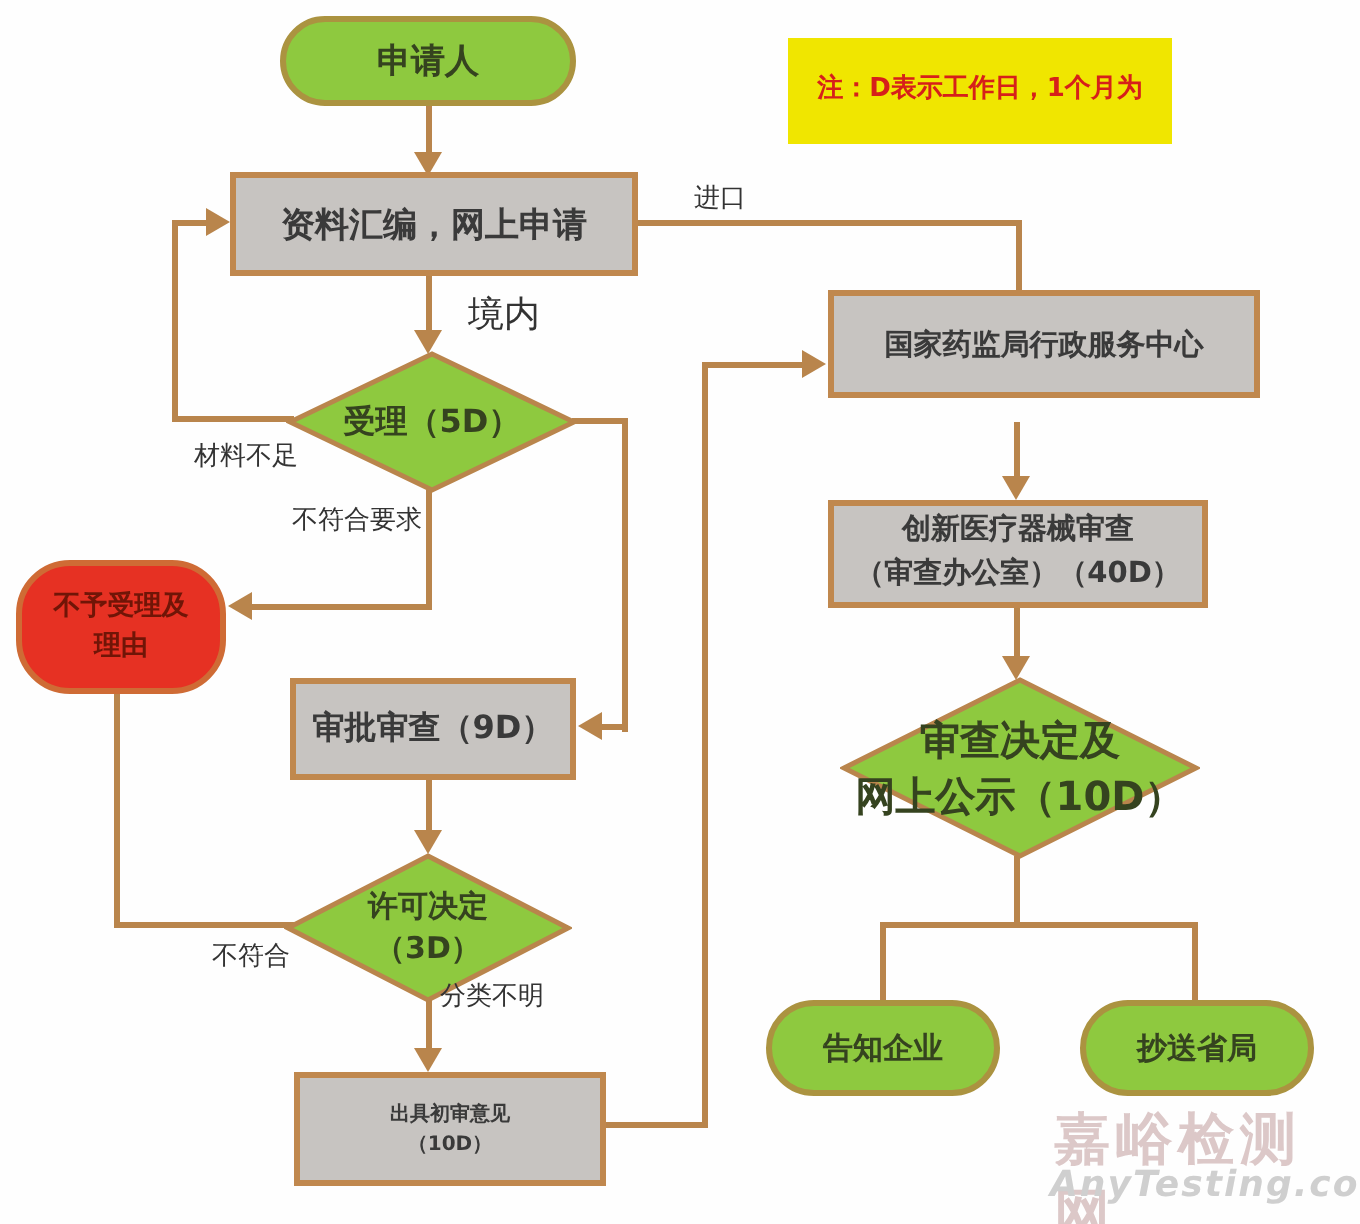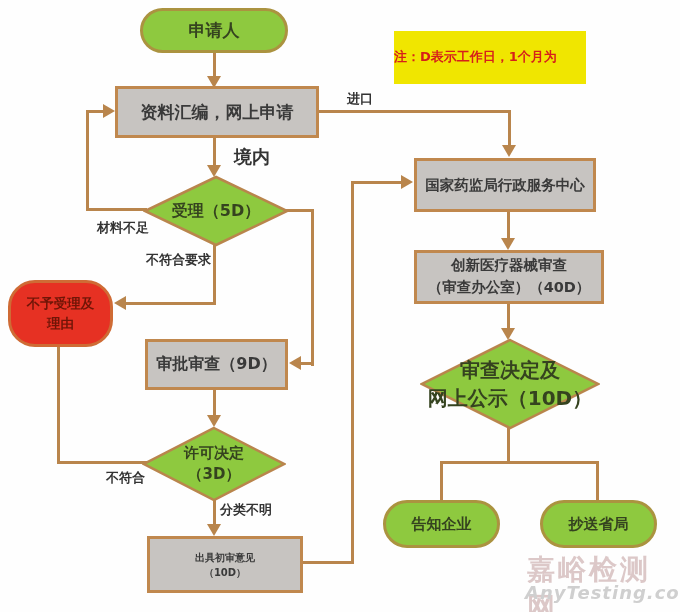--- a/index.html
+++ b/index.html
@@ -17,25 +17,25 @@
   .ar-u{border-left:7px solid transparent;border-right:7px solid transparent;border-bottom:12px solid var(--tan);}
   .ar-l{border-top:7px solid transparent;border-bottom:7px solid transparent;border-right:12px solid var(--tan);}
   .ar-r{border-top:7px solid transparent;border-bottom:7px solid transparent;border-left:12px solid var(--tan);}
   
   .node{position:absolute;box-sizing:border-box;display:flex;flex-direction:column;
         align-items:center;justify-content:center;text-align:center;font-weight:bold;color:var(--text);}
   .pill{background:var(--green);border:3px solid var(--pillBorder);border-radius:26px;color:var(--greenText);}
   .gbox{background:var(--gray);border:3px solid var(--boxBorder);}
   .redpill{background:var(--red);border:3px solid var(--redBorder);border-radius:27px;color:var(--redText);line-height:1.45;}
   .note{position:absolute;box-sizing:border-box;background:var(--yellow);color:var(--noteText);
-        font-weight:bold;text-align:left;display:flex;flex-direction:column;justify-content:center;line-height:1.7;margin-top:12px;}
+        font-weight:bold;text-align:center;display:flex;flex-direction:column;justify-content:center;line-height:1.7;}
   .dtext{position:absolute;display:flex;flex-direction:column;align-items:center;justify-content:center;
          text-align:center;font-weight:bold;color:var(--greenText);line-height:1.4;}
   .dsvg{position:absolute;}
-  .elabel{position:absolute;font-weight:bold;color:var(--labelText);white-space:nowrap;}
+  .elabel{position:absolute;font-weight:normal;color:var(--labelText);white-space:nowrap;}
   .wm-cn{position:absolute;font-weight:bold;color:var(--wmPink);letter-spacing:3px;}
   .wm-en{position:absolute;font-weight:bold;font-style:italic;color:var(--wmGray);letter-spacing:1px;}
   span{display:block;}
 </style>
 </head>
 <body>
 
 <div class="canvas">
 
   <div class="vl" style="left:213px;top:52px;height:27px;"></div>
@@ -122,21 +122,21 @@
   <div class="dtext" style="left:142px;top:426px;width:144px;height:76px;font-size:15px;">
     <span>许可决定</span>
     <span>（3D）</span>
   </div>
 
   <div class="node gbox" style="left:147px;top:536px;width:156px;height:57px;font-size:10px;line-height:1.5;">
     <span>出具初审意见</span>
     <span>（10D）</span>
   </div>
 
-  <div class="node gbox" style="left:414px;top:158px;width:182px;height:54px;font-size:14.5px;">
+  <div class="node gbox" style="left:414px;top:145px;width:216px;height:54px;font-size:14.5px;">
     <span>国家药监局行政服务中心</span>
   </div>
 
   <div class="node gbox" style="left:414px;top:250px;width:190px;height:54px;font-size:14.5px;line-height:1.5;">
     <span>创新医疗器械审查</span>
     <span>（审查办公室）（40D）</span>
   </div>
 
   <svg class="dsvg" style="left:420px;top:338px;" width="180" height="92" viewBox="0 0 180 92">
     <polygon points="90,2 178,46 90,90 2,46" style="fill:var(--green);stroke:var(--tan);stroke-width:2.5;"></polygon>
@@ -152,18 +152,18 @@
 
   <div class="node pill" style="left:540px;top:500px;width:117px;height:48px;font-size:15px;">
     <span>抄送省局</span>
   </div>
 
   <div class="elabel" style="left:347px;top:90px;font-size:13px;">进口</div>
   <div class="elabel" style="left:234px;top:145px;font-size:18px;">境内</div>
   <div class="elabel" style="left:97px;top:219px;font-size:13px;">材料不足</div>
   <div class="elabel" style="left:146px;top:251px;font-size:13px;">不符合要求</div>
   <div class="elabel" style="left:106px;top:469px;font-size:13px;">不符合</div>
-  <div class="elabel" style="left:220px;top:501px;font-size:13px;">分类不明</div>
+  <div class="elabel" style="left:220px;top:489px;font-size:13px;">分类不明</div>
 
   <div class="wm-cn" style="left:527px;top:551px;font-size:28px;">嘉峪检测网</div>
   <div class="wm-en" style="left:525px;top:582px;font-size:18px;">AnyTesting.com</div>
 
 </div>
 
 </body></html>

